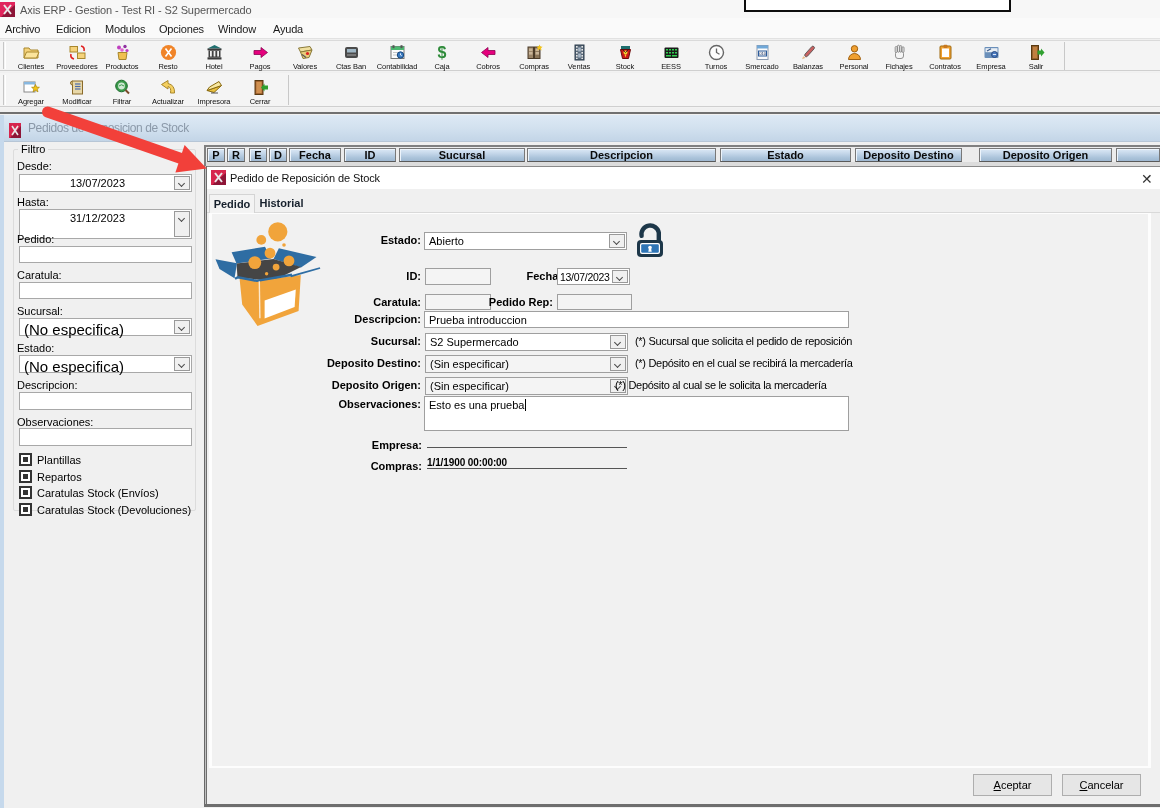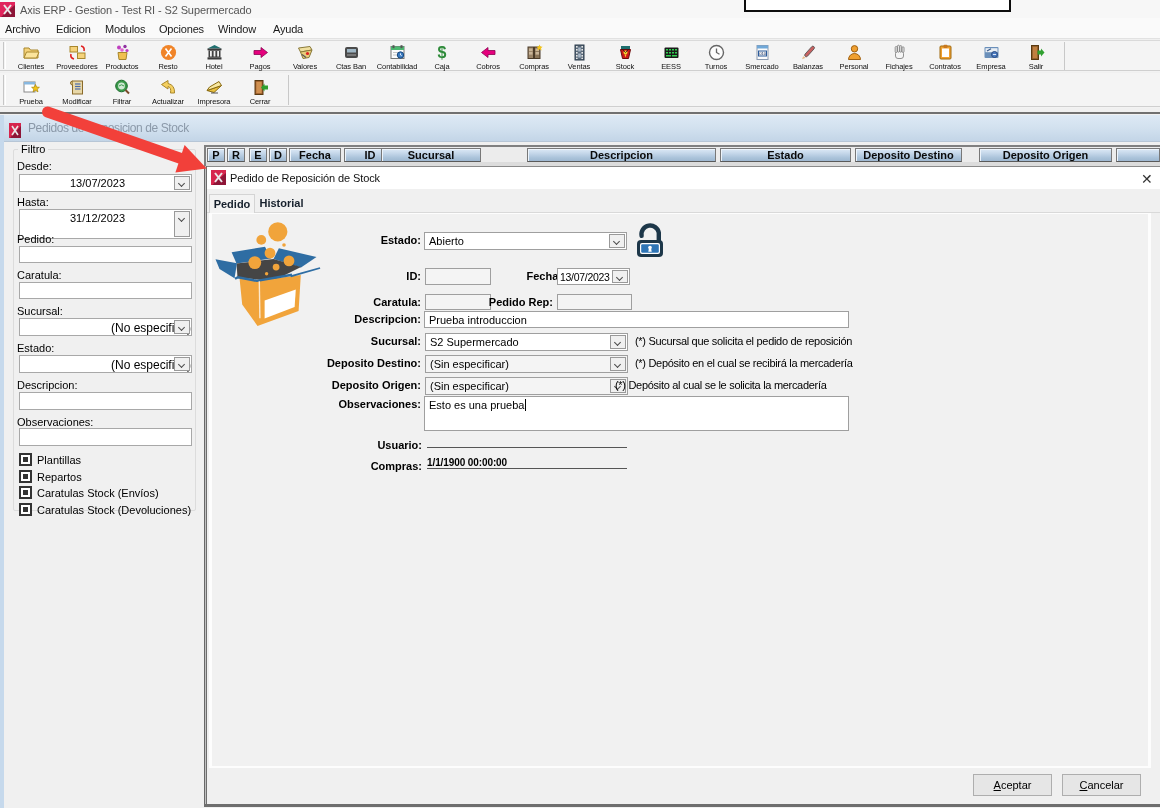--- a/index.html
+++ b/index.html
@@ -28,21 +28,21 @@
 #mdititle { left:4px; top:115px; width:1156px; height:27px; background:linear-gradient(180deg,#dde9f5 0%,#d2e1ef 50%,#c3d5e7 100%); border-bottom:1px solid #b7c6d6; }
 #mdititletext { left:24px; top:6px; font-size:12px; letter-spacing:-0.4px; color:#8b99a9; }
 
 
 #leftpanel { left:4px; top:142px; width:198px; height:666px; background:#f0f0f0; }
 .lp-label { position:absolute; left:17px; font-size:11px; color:#000; }
 .lp-box { position:absolute; left:19px; width:173px; background:#fff; border:1px solid #a8a8a8; }
 .combo-btn { position:absolute; right:1px; top:1px; bottom:1px; width:16px; background:#f0f0f0; border:1px solid #999; }
 .chev { position:absolute; left:4px; top:4px; width:5px; height:5px; border-left:1.6px solid #4a4a4a; border-bottom:1.6px solid #4a4a4a; transform:rotate(-45deg); }
 .ctr { text-align:center; padding-top:2px; padding-right:16px; font-size:11px; }
-.lft { text-align:right; padding:2px 0 0 4px; font-size:12px; }
+.lft { text-align:left; padding:2px 0 0 4px; font-size:15px; }
 .chk { position:absolute; left:19px; width:13px; height:13px; background:#fff; border:2px solid #333; }
 .chk .in { position:absolute; left:2px; top:2px; width:5px; height:5px; background:#333; }
 .chklbl { position:absolute; left:37px; font-size:11px; }
 
 
 #tablezone { left:204px; top:145px; width:956px; height:21px; background:#ececec; border-left:2px solid #808080; border-top:2px solid #808080; }
 .hcell { position:absolute; top:148px; height:14px; background:linear-gradient(180deg,#dce9f6 0%,#c2d5e8 40%,#a9c2d9 75%,#9fb8d1 100%); border:1px solid #787878; border-bottom-color:#5a5a5a; box-shadow:inset 1px 1px 0 #edf4fb; font-weight:bold; font-size:11px; text-align:center; line-height:13px; color:#0a0a0a; }
 #hdrwhite { left:204px; top:162px; width:956px; height:4px; background:#dcdcdc; border-left:2px solid #808080; }
 
 
@@ -316,21 +316,21 @@
 <div class="abs" id="tb2">
     <div class="abs" id="tb2island"></div>
     <div class="grip" style="left:3px;top:2px;height:30px"></div>
     <div class="abs" style="left:288px;top:2px;width:1px;height:30px;background:#c8c8c8"></div>
 <div class="tbtn" style="left:8px;top:6px">
       <svg width="17" height="17" viewBox="0 0 17 17">
         <rect x="1" y="3" width="11" height="10" fill="#fff" stroke="#888"></rect>
         <rect x="1" y="3" width="11" height="2.5" fill="#88b8e0"></rect>
         <polygon points="12.5,5.5 13.6,8.1 16.4,8.3 14.2,10.1 15,12.9 12.5,11.3 10,12.9 10.8,10.1 8.6,8.3 11.4,8.1" fill="#f5c518" stroke="#a8860a" stroke-width="0.7"></polygon>
       </svg>
-      <span class="lbl">Prueba</span>
+      <span class="lbl">Agregar</span>
     </div>
 <div class="tbtn" style="left:54px;top:6px">
       <svg width="17" height="17" viewBox="0 0 17 17">
         <rect x="3.5" y="2" width="10" height="13" fill="#e8d8a8" stroke="#8a6a2a"></rect>
         <path d="M3.5 2 q-2.2 0.3 -2 2.2 q0.2 1.8 2 1.8" fill="#d0b878" stroke="#8a6a2a"></path>
         <g stroke="#4a6aaa" stroke-width="1.2">
           <line x1="6" y1="5" x2="11.5" y2="5"></line>
           <line x1="6" y1="7.5" x2="11.5" y2="7.5"></line>
           <line x1="6" y1="10" x2="11.5" y2="10"></line>
         </g>
@@ -426,21 +426,21 @@
   </div>
 <div class="abs chklbl" style="top:504px">Caratulas Stock (Devoluciones)</div>
 
 <div class="abs" id="tablezone"></div>
 <div class="abs hcell" style="left:207px;width:18px">P</div>
 <div class="abs hcell" style="left:227px;width:18px">R</div>
 <div class="abs hcell" style="left:249px;width:18px">E</div>
 <div class="abs hcell" style="left:269px;width:18px">D</div>
 <div class="abs hcell" style="left:289px;width:52px">Fecha</div>
 <div class="abs hcell" style="left:344px;width:52px">ID</div>
-<div class="abs hcell" style="left:381px;width:100px">Sucursal</div>
+<div class="abs hcell" style="left:399px;width:126px">Sucursal</div>
 <div class="abs hcell" style="left:527px;width:189px">Descripcion</div>
 <div class="abs hcell" style="left:720px;width:131px">Estado</div>
 <div class="abs hcell" style="left:855px;width:107px">Deposito Destino</div>
 <div class="abs hcell" style="left:979px;width:133px">Deposito Origen</div>
 <div class="abs hcell" style="left:1116px;width:44px"></div>
 <div class="abs" id="hdrwhite"></div>
 
 <div class="abs" style="left:204px;top:166px;width:956px;height:1px;background:#8a8a8a"></div>
 <div class="abs" style="left:204px;top:166px;width:3px;height:639px;background:linear-gradient(90deg,#686868 0 1px,#c0c0c0 1px 2px,#6e6e6e 2px 3px)"></div>
 <div class="abs" style="left:204px;top:804px;width:956px;height:3px;background:#6e6e6e"></div>
@@ -524,21 +524,21 @@
 
 <div class="abs d-label" style="left:14px;top:212px;width:200px">Deposito Origen:</div>
 <div class="abs d-box" style="left:218px;top:210px;width:203px;height:18px;padding:2px 0 0 4px;background:#f4f4f4">(Sin especificar)<div class="combo-btn">
         <div class="chev"></div>
       </div></div>
 <div class="abs d-note" style="left:408px;top:212px">(*) Depósito al cual se le solicita la mercadería</div>
 
 <div class="abs d-label" style="left:14px;top:231px;width:200px">Observaciones:</div>
 <div class="abs d-box" style="left:217px;top:229px;width:425px;height:35px;padding:2px 0 0 4px">Esto es una prueba<span style="border-left:1px solid #000;margin-left:1px"></span></div>
 
-<div class="abs d-label" style="left:15px;top:272px;width:200px">Usuario:</div>
+<div class="abs d-label" style="left:15px;top:272px;width:200px">Empresa:</div>
 <div class="abs" style="left:220px;top:280px;width:200px;border-bottom:1px solid #555"></div>
 <div class="abs d-label" style="left:15px;top:293px;width:200px">Compras:</div>
 <div class="abs" style="left:220px;top:290px;font-weight:bold;font-size:10px;letter-spacing:-0.1px">1/1/1900 00:00:00</div>
 <div class="abs" style="left:220px;top:301px;width:200px;border-bottom:1px solid #555"></div>
 
 <div class="abs btn" style="left:766px;top:607px"><span style="text-decoration:underline">A</span>ceptar</div>
 <div class="abs btn" style="left:855px;top:607px"><span style="text-decoration:underline">C</span>ancelar</div>
 </div>
 
 <div class="abs" id="redact"></div>

